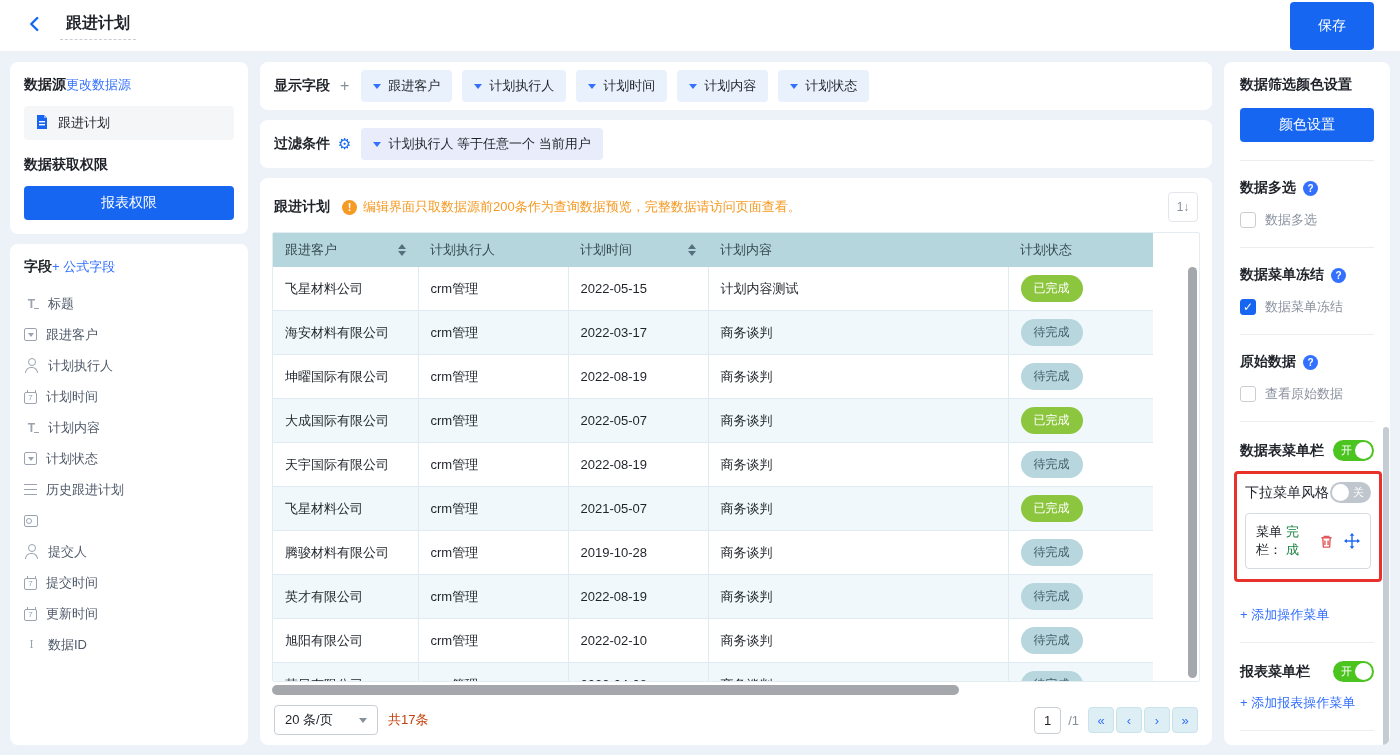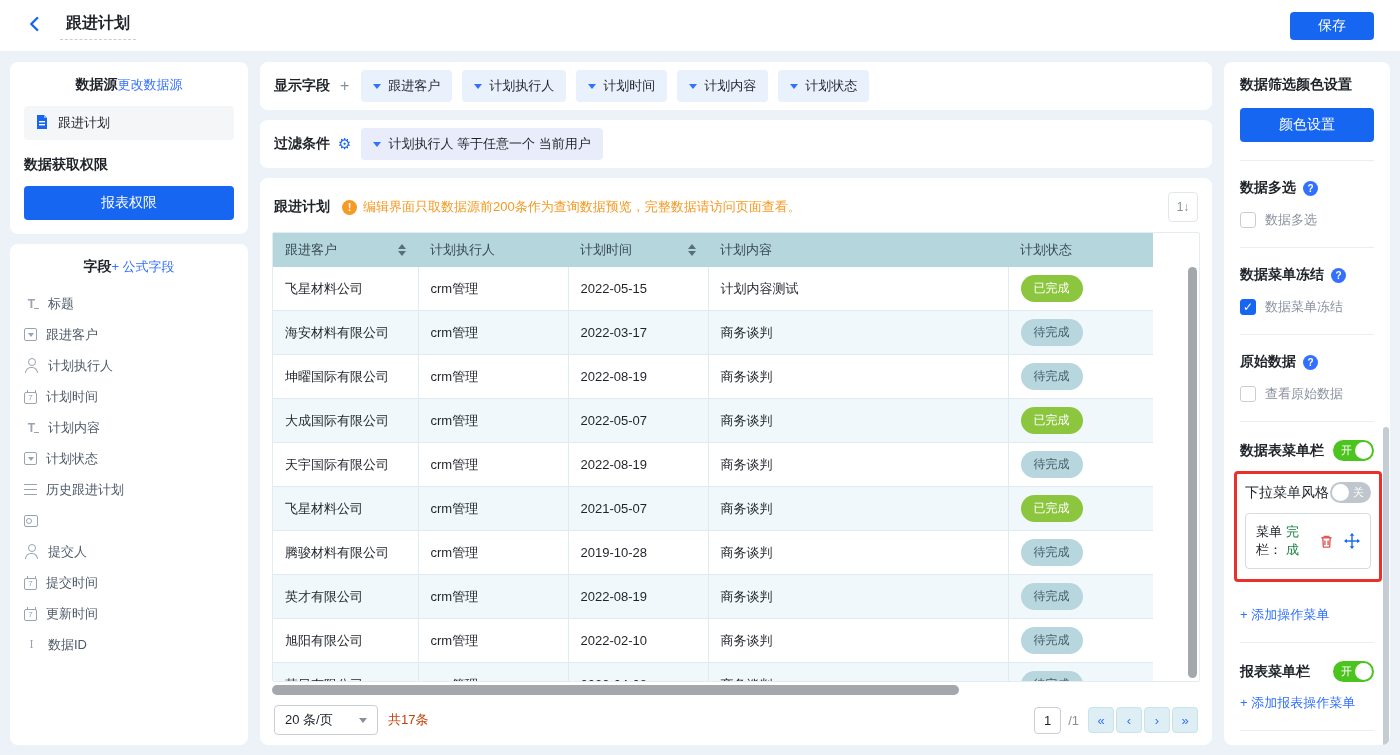--- a/index.html
+++ b/index.html
@@ -5,31 +5,31 @@
   * { margin:0; padding:0; box-sizing:border-box; }
   html,body { width:1400px; height:755px; overflow:hidden; }
   body { font-family:"Liberation Sans","DejaVu Sans",sans-serif; font-size:13px; color:#1f2329; background:#edf2f9; }
 
   
   .topbar { height:52px; background:#fff; display:flex; align-items:center; padding:0 24px; border-bottom:1px solid #eef1f5; }
   .back-btn { width:22px; height:22px; cursor:pointer; display:flex; align-items:center; justify-content:center; }
   .page-title { margin-left:14px; font-size:16px; font-weight:600; border-bottom:1px dashed #c9cdd4; padding:2px 6px 5px; }
   .spacer { flex:1; }
   .btn-primary { background:#1766f2; color:#fff; border:none; border-radius:4px; font-size:14px; cursor:pointer; }
-  .save-btn { width:84px; height:28px; margin-right:2px; }
+  .save-btn { width:84px; height:48px; margin-right:2px; }
 
   
   .content { display:flex; height:703px; padding:10px; gap:12px; }
   .card { background:#fff; border-radius:8px; padding:14px; }
   .col-left { width:240px; display:flex; flex-direction:column; gap:10px; }
   .col-main { width:960px; display:flex; flex-direction:column; gap:10px; }
   .col-right { flex:1; }
 
   
-  .sec-head { display:flex; align-items:center; justify-content:center; margin-bottom:12px; }
+  .sec-head { display:flex; align-items:center; justify-content:flex-start; margin-bottom:12px; }
   .sec-title { font-size:14px; font-weight:700; }
   .link { color:#3370ff; cursor:pointer; font-size:13px; }
   .ds-item { display:flex; align-items:center; gap:8px; background:#f4f6f8; border-radius:4px; height:34px; padding:0 10px; margin-bottom:16px; cursor:pointer; }
   .perm-btn { width:100%; height:34px; margin-top:12px; }
   .fields-card { flex:1; overflow:hidden; }
   .field-item { display:flex; align-items:center; gap:9px; height:31px; color:#4e5969; cursor:grab; }
   .fi { width:15px; height:15px; position:relative; flex:none; color:#9aa3af; display:inline-flex; align-items:center; justify-content:center; }
   .ic-text::before { content:"T"; font-size:12px; font-weight:700; }
   .ic-text::after { content:""; position:absolute; right:0; bottom:2px; width:5px; height:1.5px; background:#9aa3af; }
   .ic-select { border:1.2px solid #9aa3af; border-radius:2px; width:13px; height:13px; }

